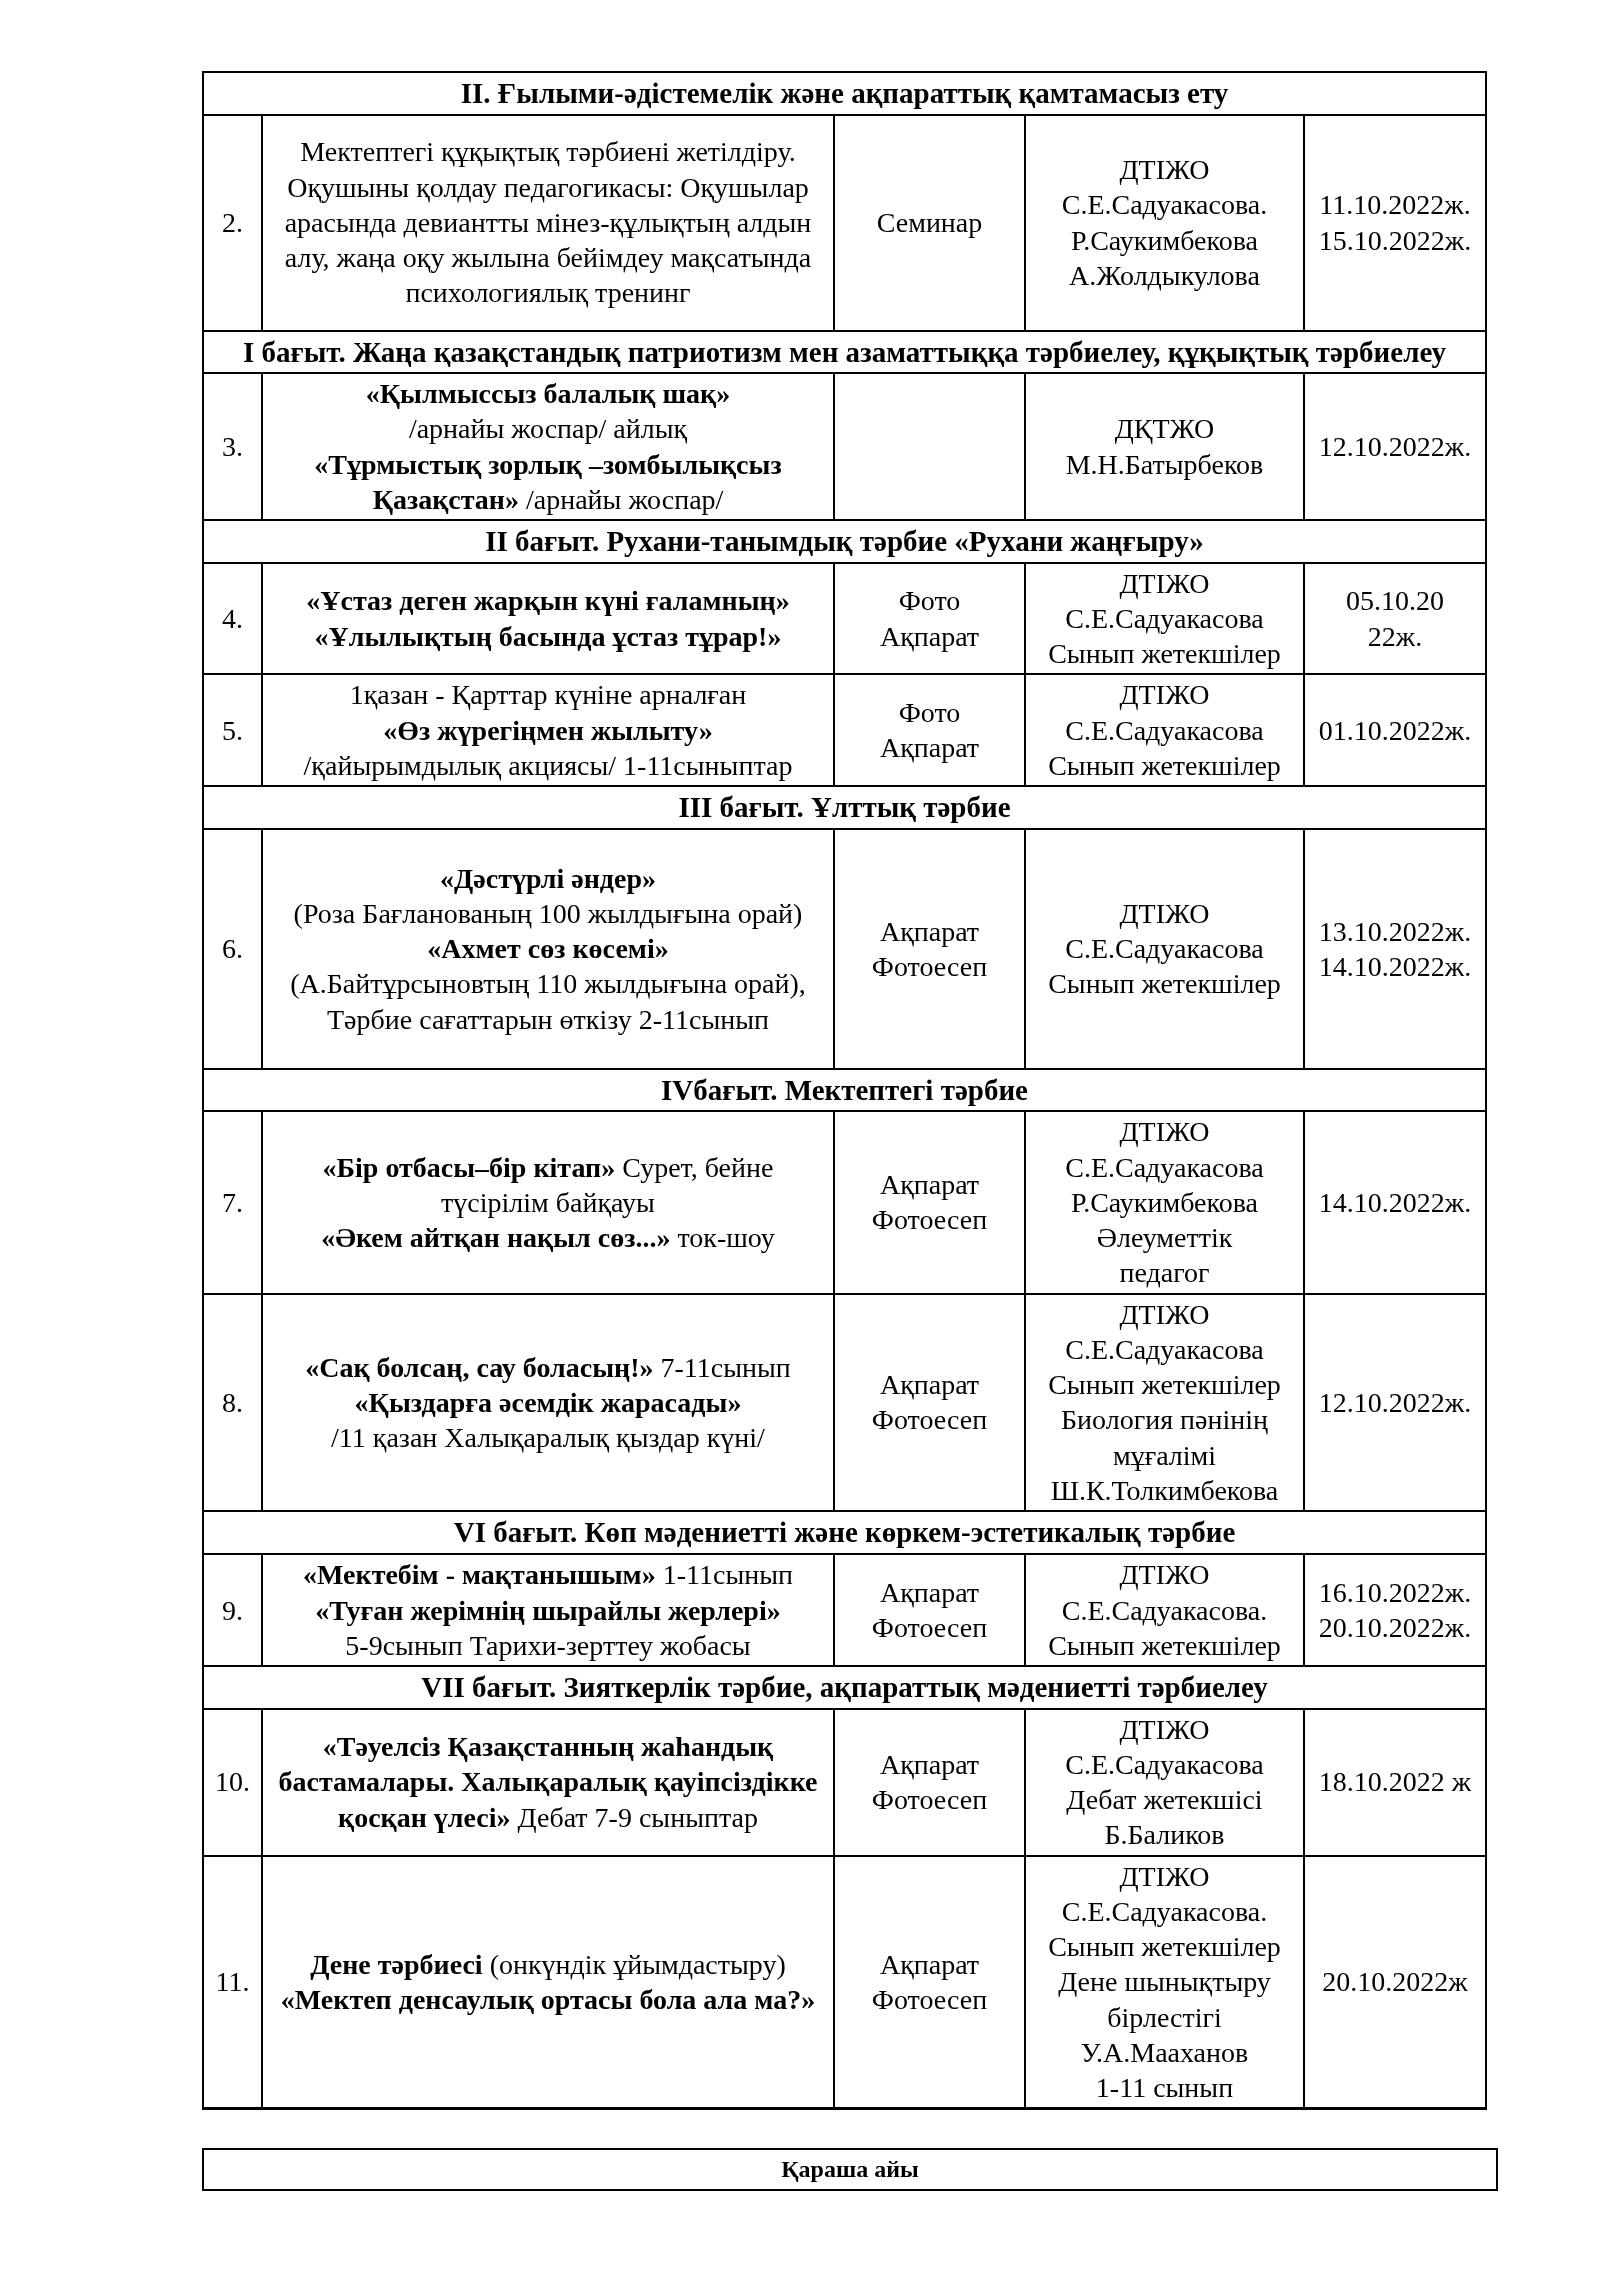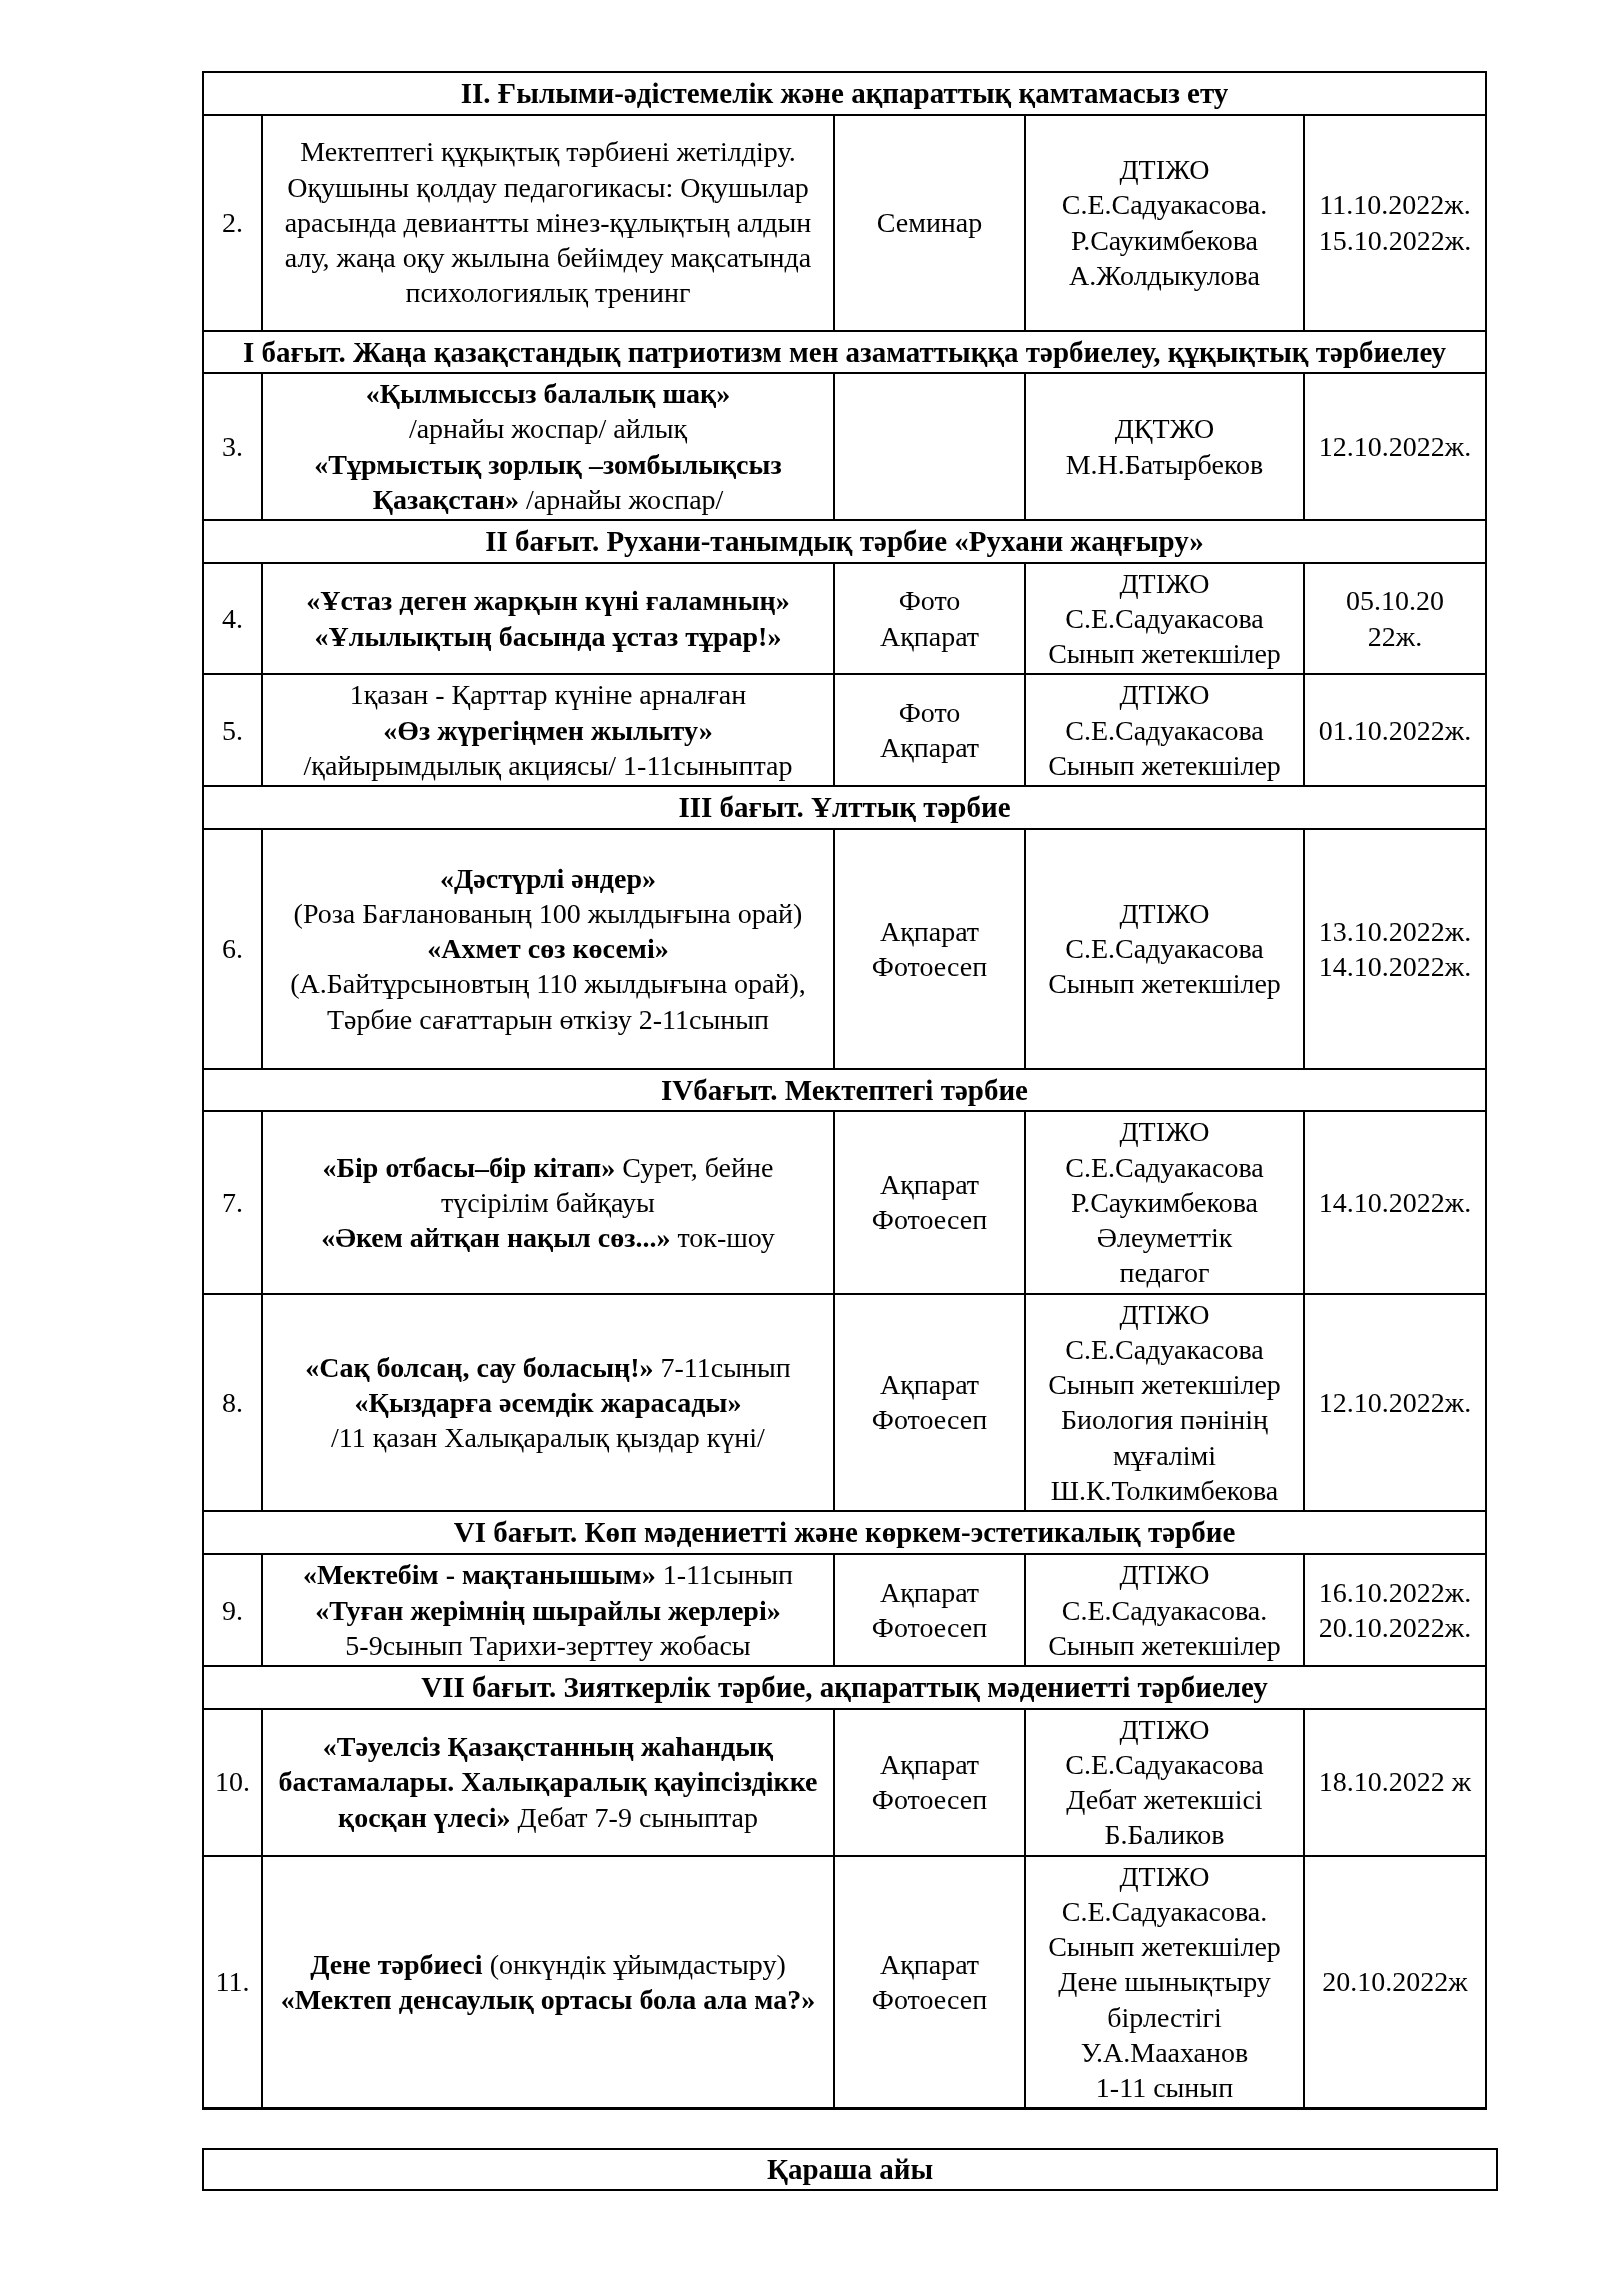--- a/index.html
+++ b/index.html
@@ -37,21 +37,21 @@
   td.desc p { margin:0; }
   .b { font-weight:700; }
   .i { }
   .ml { white-space:pre-line;margin-left:33px; }
   td.date { font-size:27.4px; padding:2px 2.9px; }
   .month-box {
     position:absolute; left:202px; top:2148px;
     width:1292px; height:39px;
     border:2.9px solid #000;
     display:flex; align-items:center; justify-content:center;
-    font-weight:700; font-size:29px;
+    font-weight:700; font-size:24px;
   }
 </style>
 </head>
 <body>
 
 <div class="page">
 
   <table class="plan">
     <colgroup>
       <col style="width:59px">

